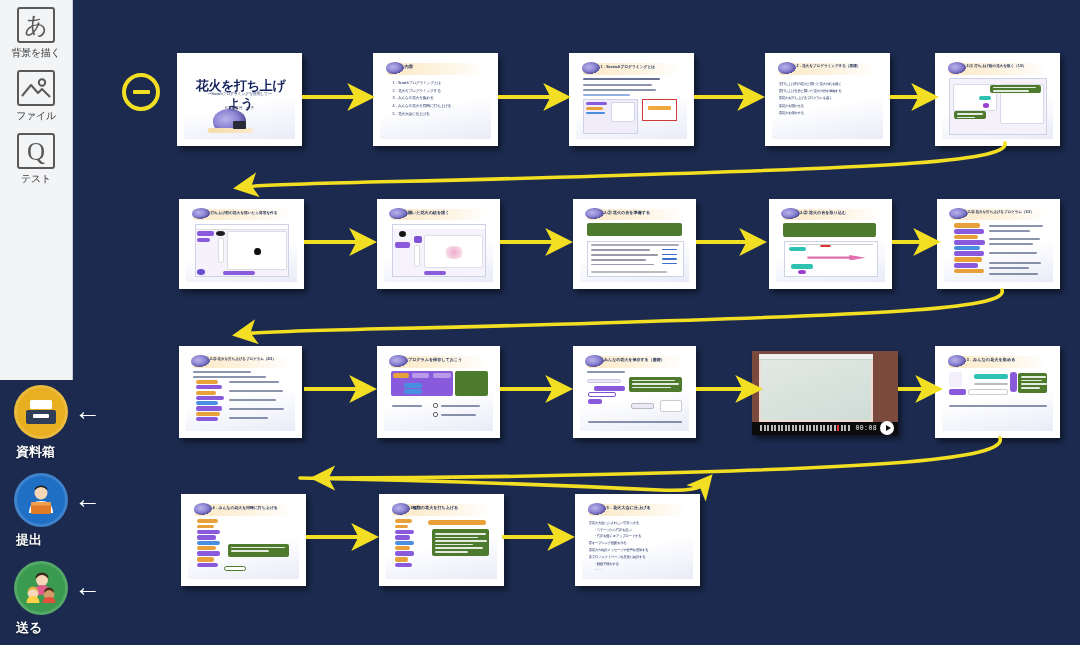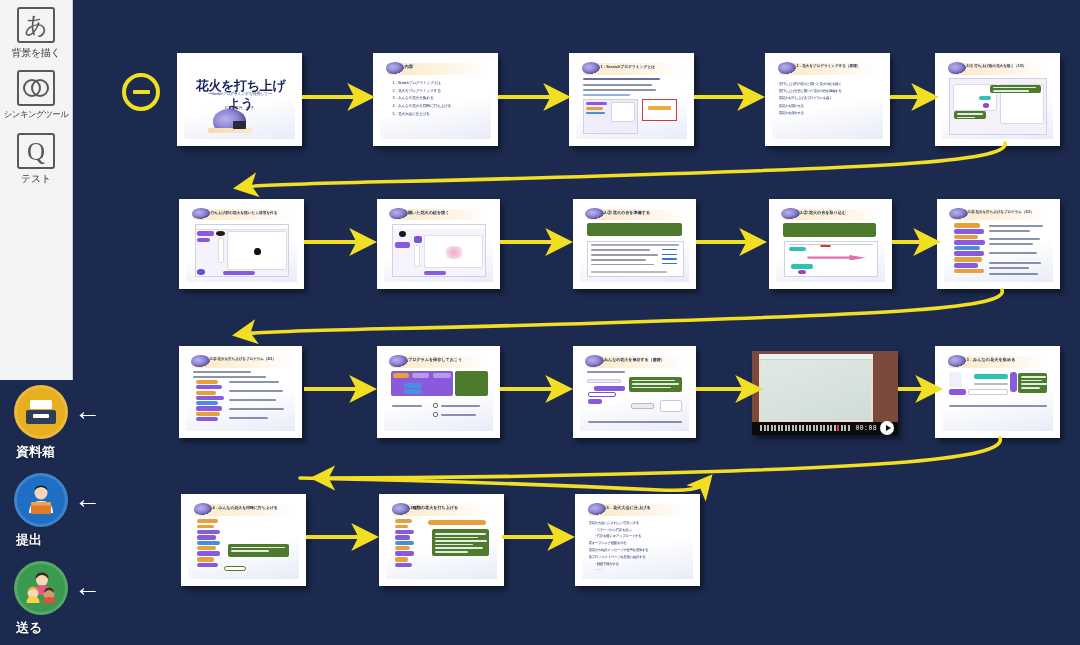--- a/index.html
+++ b/index.html
@@ -159,30 +159,30 @@
 
 <div id="toolbar">
 
 
   <div class="tool">
     <span class="glyph" style="font-family:'DejaVu Sans',sans-serif;">あ</span>
     <span class="lbl">背景を描く</span>
   </div>
 
 
-
   <div class="tool">
     <span class="glyph">
-      <svg width="30" height="22" viewBox="0 0 30 22">
-        <circle cx="11" cy="11" r="8" fill="none" stroke="#595959" stroke-width="2"></circle>
-        <circle cx="19" cy="11" r="8" fill="none" stroke="#595959" stroke-width="2"></circle>
+      <svg width="30" height="24" viewBox="0 0 30 24">
+        <circle cx="21" cy="6.5" r="3.2" fill="none" stroke="#595959" stroke-width="2"></circle>
+        <path d="M1 20 L10 9 L17 17 L21 13 L29 21" fill="none" stroke="#595959" stroke-width="2" stroke-linejoin="round"></path>
       </svg>
     </span>
-    <span class="lbl small">シンキングツール</span>
-  </div>
+    <span class="lbl">ファイル</span>
+  </div>
+
 
   <div class="tool">
     <span class="glyph" style="font-family:'Liberation Serif',serif;font-size:25px;">Q</span>
     <span class="lbl">テスト</span>
   </div>
 </div>
 
 <div id="actions">
 
   <div class="action" style="top:0px;">

